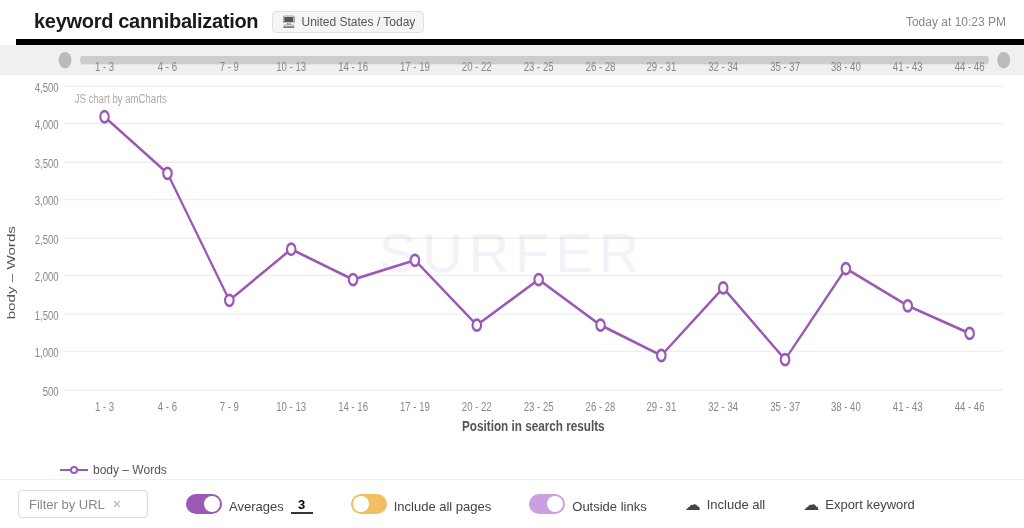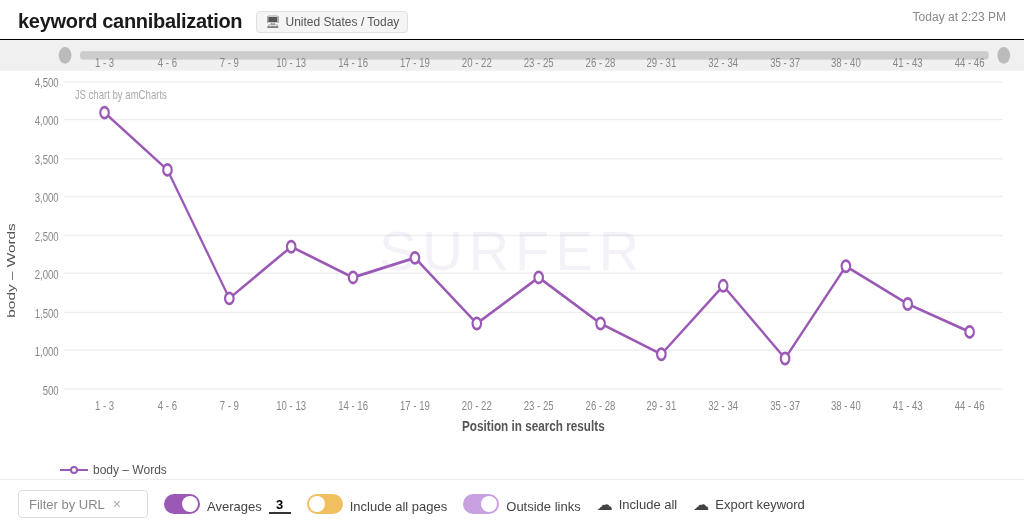--- a/index.html
+++ b/index.html
@@ -13,24 +13,25 @@
     .app-container {
       width: 1024px;
       height: 528px;
       display: flex;
       flex-direction: column;
       background: #fff;
     }
     
     .header {
       display: flex;
-      align-items: flex-start;
+      align-items: center;
       justify-content: space-between;
       padding: 10px 18px 6px 18px;
-      border-bottom: 1px solid #000000;
+      border-bottom: 6px solid #000000;
+      margin-left: 16px;
     }
     .header-left {
       display: flex;
       align-items: center;
       gap: 14px;
     }
     .page-title {
       font-size: 20px;
       font-weight: 700;
       color: #1a1a1a;
@@ -90,21 +91,21 @@
       gap: 5px;
       font-size: 12px;
       color: #555;
     }
     
     .bottom-toolbar {
       display: flex;
       align-items: center;
       padding: 10px 18px;
       border-top: 1px solid #eee;
-      gap: 16px;
+      gap: 38px;
       background: #fff;
     }
     .filter-url-box {
       display: flex;
       align-items: center;
       border: 1px solid #ddd;
       border-radius: 4px;
       padding: 5px 10px;
       gap: 8px;
       min-width: 130px;
@@ -181,21 +182,21 @@
 <div class="app-container">
 
   <div class="header">
     <div class="header-left">
       <span class="page-title">keyword cannibalization</span>
       <div class="location-badge">
         <span class="monitor-icon">🖥</span>
         <span>United States / Today</span>
       </div>
     </div>
-    <span class="timestamp">Today at 2:23 PM</span>
+    <span class="timestamp">Today at 10:23 PM</span>
   </div>
 
   <div class="chart-area">
     <div class="watermark">SURFER</div>
     <svg class="chart-svg" viewBox="0 0 960 300" preserveAspectRatio="none">
 
       <rect x="0" y="0" width="960" height="300" fill="white"></rect>
 
       <rect x="0" y="0" width="960" height="22" fill="#f0f0f0"></rect>
 

